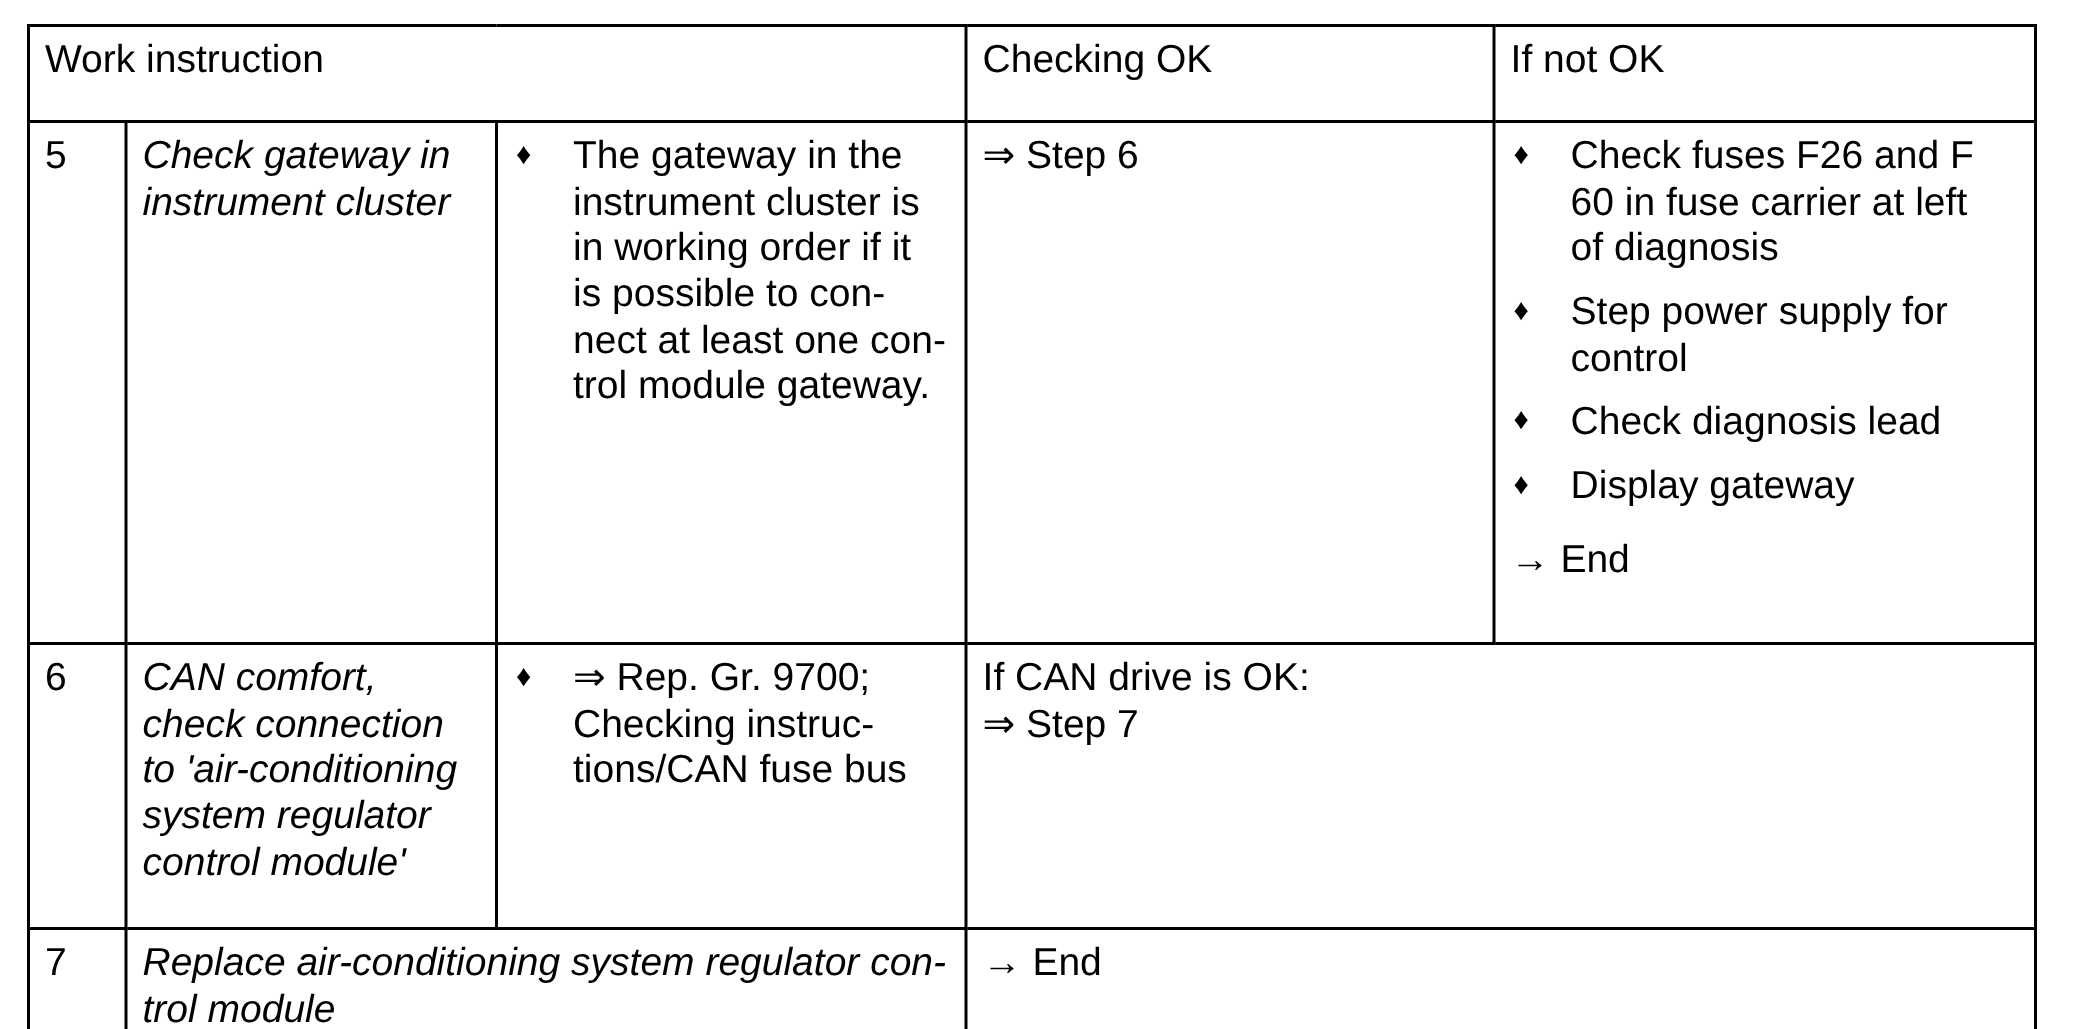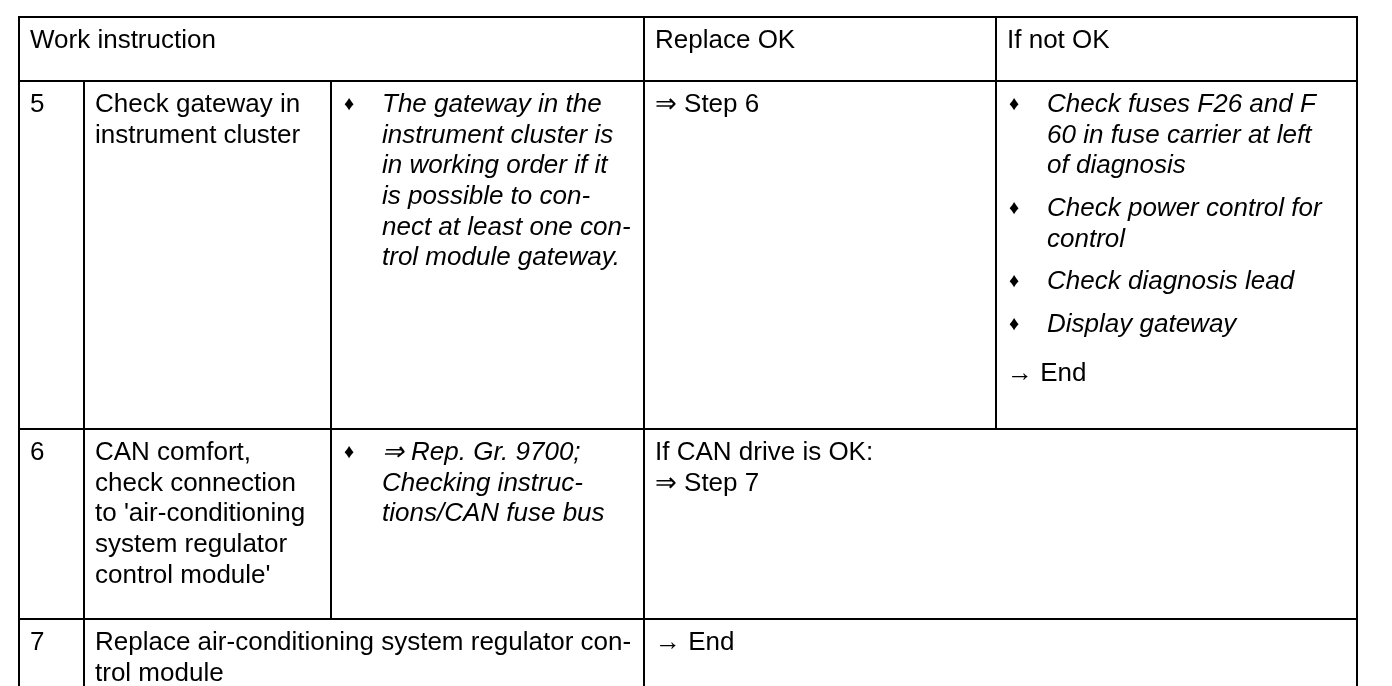--- a/index.html
+++ b/index.html
@@ -44,42 +44,42 @@
     padding-top: 8px;
     padding-bottom: 6px;
   }
   
   .c-num    { width: 65px;  }
   .c-task   { width: 247px; }
   .c-detail { width: 313px; }
   .c-ok     { width: 352px; }
   .c-notok  { width: 361px; }
 
-  .cell-lines > div { white-space: pre; }
+  .cell-lines > div { white-space: pre; font-style: italic; }
   .cellline { white-space: pre; }
 
   ul.blist {
     list-style: none;
     margin: 0;
     padding: 0;
   }
   ul.blist > li {
     position: relative;
     padding-left: 40px;
     margin-bottom: 12px;
   }
   ul.blist > li:last-child { margin-bottom: 0; }
   ul.blist > li .bullet {
     position: absolute;
     left: 2px;
     top: 0px;
     font-size: 20px;
     line-height: 1.5;
   }
-  ul.blist > li .btext > div { white-space: pre; font-style: italic; }
+  ul.blist > li .btext > div { white-space: pre; }
 
   .endline {
     margin-top: 18px;
     white-space: pre;
   }
   .row5-notok-pad { padding-bottom: 12px; }
   .tall-5 { height: 330px; }
   .tall-6 { height: 172px; }
   .tall-7 { height: 72px; }
 </style>
@@ -92,21 +92,21 @@
     <colgroup>
       <col class="c-num">
         <col class="c-task">
         <col class="c-detail">
         <col class="c-ok">
         <col class="c-notok">
     </colgroup>
     <thead>
       <tr>
         <th colspan="3">Work instruction</th>
-        <th>Replace OK</th>
+        <th>Checking OK</th>
         <th>If not OK</th>
       </tr>
     </thead>
     <tbody>
 
       <tr>
         <td class="tall-5">
           <span class="cellline">5</span>
         </td>
         <td class="cell-lines">
@@ -137,21 +137,21 @@
               <span class="bullet">♦</span>
               <span class="btext">
                 <div>Check fuses F26 and F</div>
                 <div>60 in fuse carrier at left</div>
                 <div>of diagnosis</div>
               </span>
             </li>
             <li>
               <span class="bullet">♦</span>
               <span class="btext">
-                <div>Check power control for</div>
+                <div>Step power supply for</div>
                 <div>control</div>
               </span>
             </li>
             <li>
               <span class="bullet">♦</span>
               <span class="btext">
                 <div>Check diagnosis lead</div>
               </span>
             </li>
             <li>

